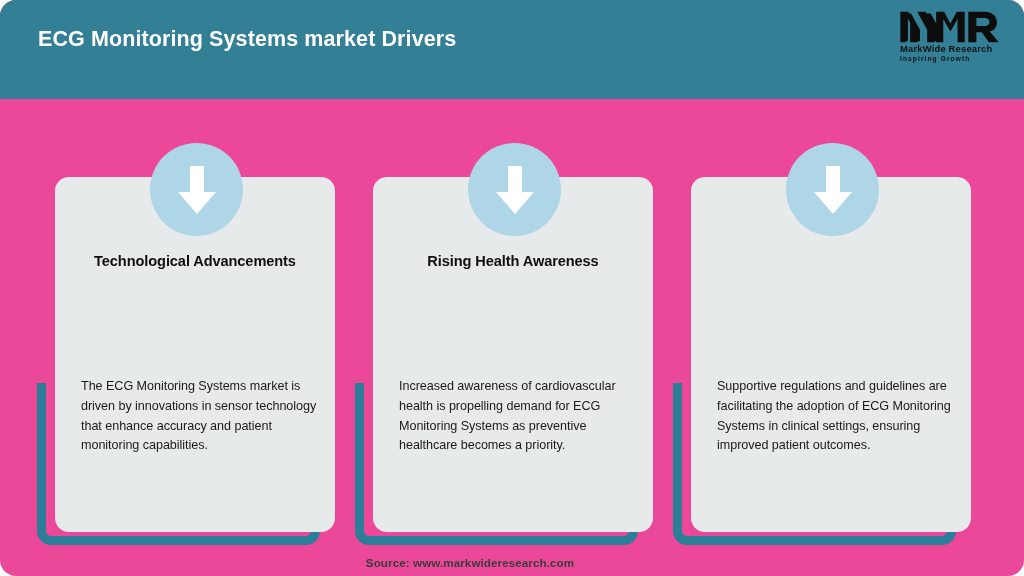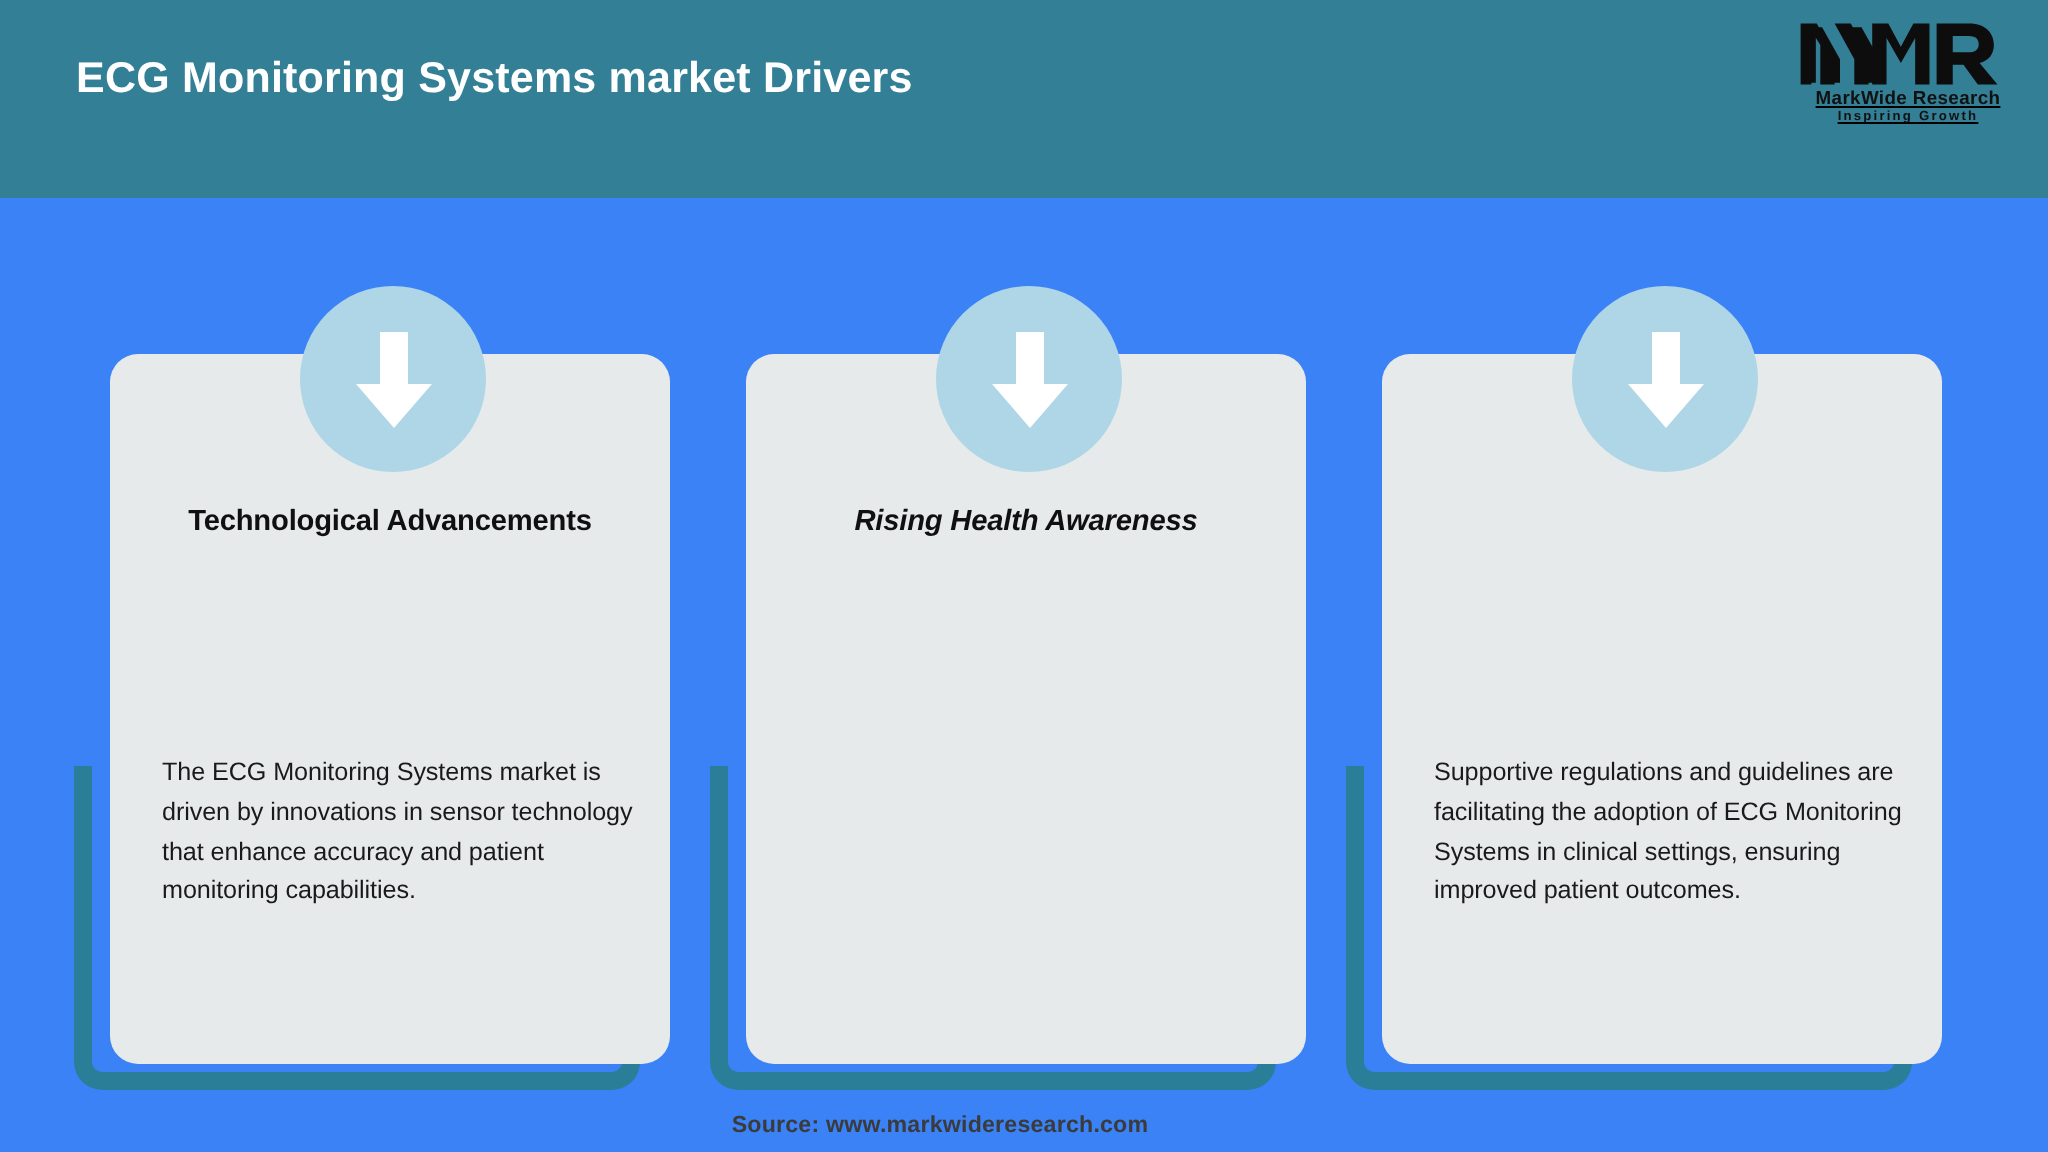--- a/index.html
+++ b/index.html
@@ -9,22 +9,23 @@
     background: #ffffff;
   }
   body {
     font-family: "Liberation Sans", sans-serif;
     -webkit-font-smoothing: antialiased;
   }
   #slide {
     position: relative;
     width: 1024px;
     height: 576px;
-    background: #3b82f6;
+    background: #ec4899;
     overflow: hidden;
+    border-radius: 16px;
   }
 
   
   .header-band {
     position: absolute;
     left: 0;
     top: 0;
     width: 1024px;
     height: 99px;
     background: #337f96;
@@ -42,22 +43,21 @@
     white-space: nowrap;
   }
 
   
   .logo {
     position: absolute;
     right: 16px;
     top: 10px;
     width: 108px;
     height: 62px;
-    text-align: center;
-    text-decoration: underline;
+    text-align: left;
   }
   .logo-mark {
     display: block;
     width: 100%;
     height: 34px;
   }
   .logo-name {
     display: block;
     font-size: 9.4px;
     font-weight: bold;
@@ -82,21 +82,21 @@
     top: 0;
     width: 1024px;
     height: 576px;
   }
   .col {
     position: absolute;
     top: 0;
     height: 576px;
   }
   .col.c0 { left: 37px;  width: 318px; }
-  .col.c1 { left: 355px; width: 318px; font-style: italic; }
+  .col.c1 { left: 355px; width: 318px; }
   .col.c2 { left: 673px; width: 318px; }
 
   
   .frame {
     position: absolute;
     left: 0;
     top: 383px;
     width: 283px;
     height: 162px;
     border-left: 9px solid #2b7e97;
@@ -226,20 +226,21 @@
         <svg width="42" height="52" viewBox="0 0 42 52" aria-hidden="true">
           <polygon points="14,2 28,2 28,28 40,28 21,50 2,28 14,28" fill="#ffffff"></polygon>
         </svg>
       </div>
     </div>
 
     <div class="col c1">
       <div class="frame"></div>
       <div class="card">
         <div class="card-title">Rising Health Awareness</div>
+        <div class="card-body">Increased awareness of cardiovascular health is propelling demand for ECG Monitoring Systems as preventive healthcare becomes a priority.</div>
       </div>
       <div class="badge">
         <svg width="42" height="52" viewBox="0 0 42 52" aria-hidden="true">
           <polygon points="14,2 28,2 28,28 40,28 21,50 2,28 14,28" fill="#ffffff"></polygon>
         </svg>
       </div>
     </div>
 
     <div class="col c2">
       <div class="frame"></div>

